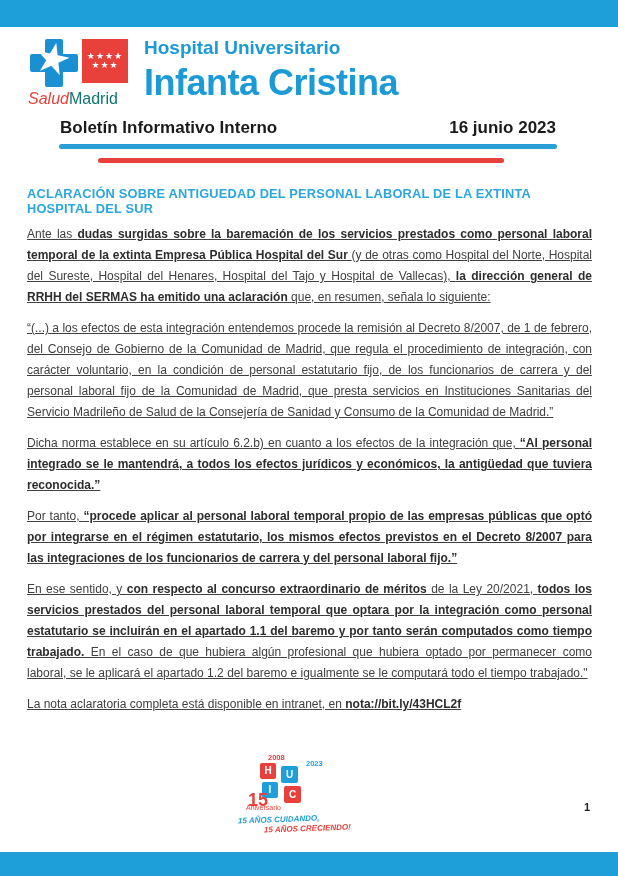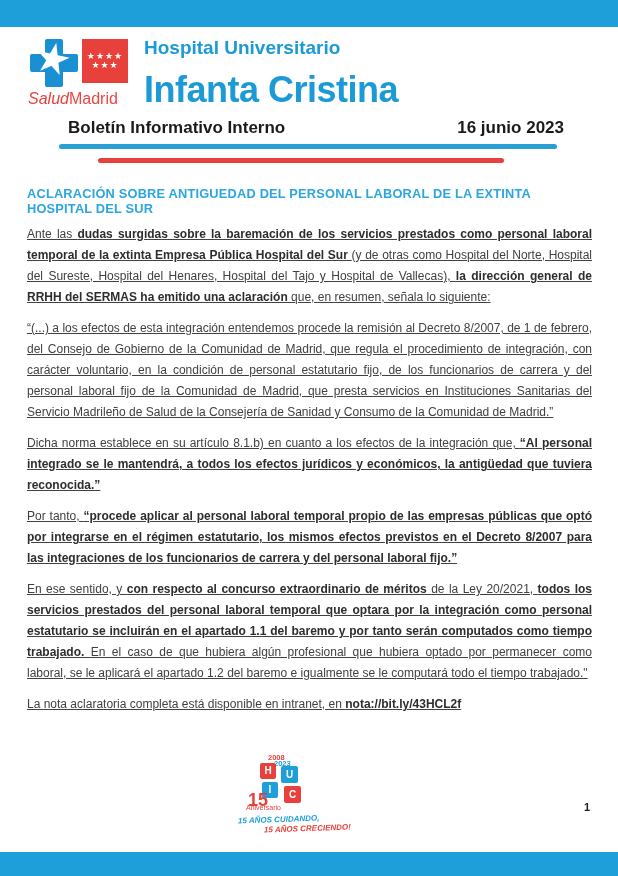--- a/index.html
+++ b/index.html
@@ -15,43 +15,43 @@
   .cross{position:absolute;left:2px;top:2px;width:48px;height:48px;}
   .cross-v{position:absolute;left:15px;top:0;width:18px;height:48px;background:#1a8fd1;border-radius:2px;}
   .cross-h{position:absolute;left:0;top:15px;width:48px;height:18px;background:#1a8fd1;border-radius:2px;}
   .big-star{position:absolute;left:4px;top:-4px;font-size:42px;line-height:48px;color:#ffffff;
             transform:rotate(12deg);}
   .flag{position:absolute;left:54px;top:2px;width:46px;height:44px;background:#e8413c;
         display:flex;flex-direction:column;align-items:center;justify-content:center;}
   .flag-stars{color:#fff;font-size:9px;line-height:9px;letter-spacing:1px;text-align:center;}
   .logo-text{position:absolute;top:53px;left:0;font-size:16px;letter-spacing:0;white-space:nowrap;}
   .salud{color:#e8413c;font-style:italic;}
-  .madrid{color:#ef4444;}
+  .madrid{color:#0f766e;}
   .title-block{margin-left:14px;margin-top:1px;color:#1b9ad6;font-weight:700;line-height:1;}
   .title1{font-size:19px;}
-  .title2{font-size:36px;margin-top:15px;letter-spacing:-0.5px;}
+  .title2{font-size:36px;margin-top:8px;letter-spacing:-0.5px;}
 
   
-  .masthead{position:absolute;top:118px;left:68px;width:496px;display:flex;
+  .masthead{position:absolute;top:118px;left:60px;width:496px;display:flex;
             justify-content:space-between;align-items:baseline;color:#1a1a1a;font-weight:700;font-size:17px;}
   .rule-blue{position:absolute;top:144px;left:59px;width:498px;height:5px;border-radius:3px;background:#2a9fd6;}
   .rule-red{position:absolute;top:158px;left:98px;width:406px;height:5px;border-radius:3px;background:#e8403d;}
 
   
   .article{position:absolute;top:179px;left:27px;width:565px;color:#404040;}
   .heading{margin:7px 0 8px 0;font-size:12.8px;font-weight:700;color:#2ba6df;letter-spacing:0.2px;}
   .para{margin:0 0 10px 0;font-size:12px;line-height:21px;text-align:justify;text-decoration:underline;}
   .para .b{font-weight:700;color:#2d2d2d;}
   .para .u{text-decoration:underline;}
 
   
   .anniv{position:absolute;left:238px;top:752px;width:160px;height:88px;font-weight:700;}
   .yr{position:absolute;font-size:7.5px;}
   .yr-2008{left:30px;top:1px;color:#e8413c;}
-  .yr-2023{left:36px;top:7px;color:#1f9fd9;}
+  .yr-2023{left:68px;top:7px;color:#1f9fd9;}
   .sq{position:absolute;width:16px;height:16px;border-radius:2px;color:#fff;
       font-size:10px;line-height:16px;text-align:center;}
   .sq-h{left:22px;top:11px;background:#e8413c;}
   .sq-u{left:43px;top:14px;background:#1f9fd9;width:17px;height:17px;line-height:17px;}
   .sq-i{left:24px;top:30px;background:#1f9fd9;}
   .sq-c{left:46px;top:34px;background:#e8413c;width:17px;height:17px;line-height:17px;}
   .n15{position:absolute;left:10px;top:38px;font-size:18px;color:#e8413c;}
   .anivlabel{position:absolute;left:8px;top:52px;font-size:7px;color:#e8413c;font-weight:400;}
   .tag1{position:absolute;left:0;top:63px;font-size:8px;font-style:italic;color:#1f9fd9;
         transform:rotate(-2deg);white-space:nowrap;}
@@ -94,21 +94,21 @@
     <span class="bulletin">Boletín Informativo Interno</span>
     <span class="date">16 junio 2023</span>
   </div>
   <div class="rule-blue"></div>
   <div class="rule-red"></div>
 
   <main class="article">
     <h1 class="heading">ACLARACIÓN SOBRE ANTIGUEDAD DEL PERSONAL LABORAL DE LA EXTINTA HOSPITAL DEL SUR</h1>
     <p class="para"><span>Ante las </span><span class="b">dudas surgidas sobre la baremación de los servicios prestados como personal laboral temporal de la extinta Empresa Pública Hospital del Sur </span><span>(y de otras como Hospital del Norte, Hospital del Sureste, Hospital del Henares, Hospital del Tajo y Hospital de Vallecas), </span><span class="b">la dirección general de RRHH del SERMAS ha emitido una aclaración </span><span>que, en </span><span class="u">resumen</span><span>, señala lo siguiente:</span></p>
     <p class="para"><span>“(...) a los efectos de esta integración entendemos procede la remisión al Decreto 8/2007, de 1 de febrero, del Consejo de Gobierno de la Comunidad de Madrid, que regula el procedimiento de integración, con carácter voluntario, en la condición de personal estatutario fijo, de los funcionarios de carrera y del personal laboral fijo de la Comunidad de Madrid, que presta servicios en Instituciones Sanitarias del Servicio Madrileño de Salud de la Consejería de Sanidad y Consumo de la Comunidad de Madrid.”</span></p>
-    <p class="para"><span>Dicha norma establece en su artículo 8.1.b) en cuanto a los efectos de la integración que, </span><span class="b">“Al personal integrado se le mantendrá, a todos los efectos jurídicos y económicos, la antigüedad que tuviera reconocida.”</span></p>
+    <p class="para"><span>Dicha norma establece en su artículo 6.2.b) en cuanto a los efectos de la integración que, </span><span class="b">“Al personal integrado se le mantendrá, a todos los efectos jurídicos y económicos, la antigüedad que tuviera reconocida.”</span></p>
     <p class="para"><span>Por tanto, </span><span class="b">“procede aplicar al personal laboral temporal propio de las empresas públicas que optó por integrarse en el régimen estatutario, los mismos efectos previstos en el Decreto 8/2007 para las integraciones de los funcionarios de carrera y del personal laboral fijo.”</span></p>
     <p class="para"><span>En ese sentido, y </span><span class="b">con respecto al concurso extraordinario de méritos </span><span>de la Ley 20/2021, </span><span class="b">todos los servicios prestados del personal laboral temporal que optara por la integración como personal estatutario se incluirán en el apartado 1.1 del baremo y por tanto serán computados como tiempo trabajado. </span><span>En el caso de que hubiera algún profesional que hubiera optado por permanecer como laboral, se le aplicará el apartado 1.2 del baremo e igualmente se le computará todo el tiempo trabajado."</span></p>
     <p class="para"><span>La nota aclaratoria completa está disponible en intranet, en </span><span class="b">nota://bit.ly/43HCL2f</span></p>
   </main>
 
   <div class="anniv">
     <span class="yr yr-2008">2008</span>
     <span class="yr yr-2023">2023</span>
     <span class="sq sq-h">H</span>
     <span class="sq sq-u">U</span>

